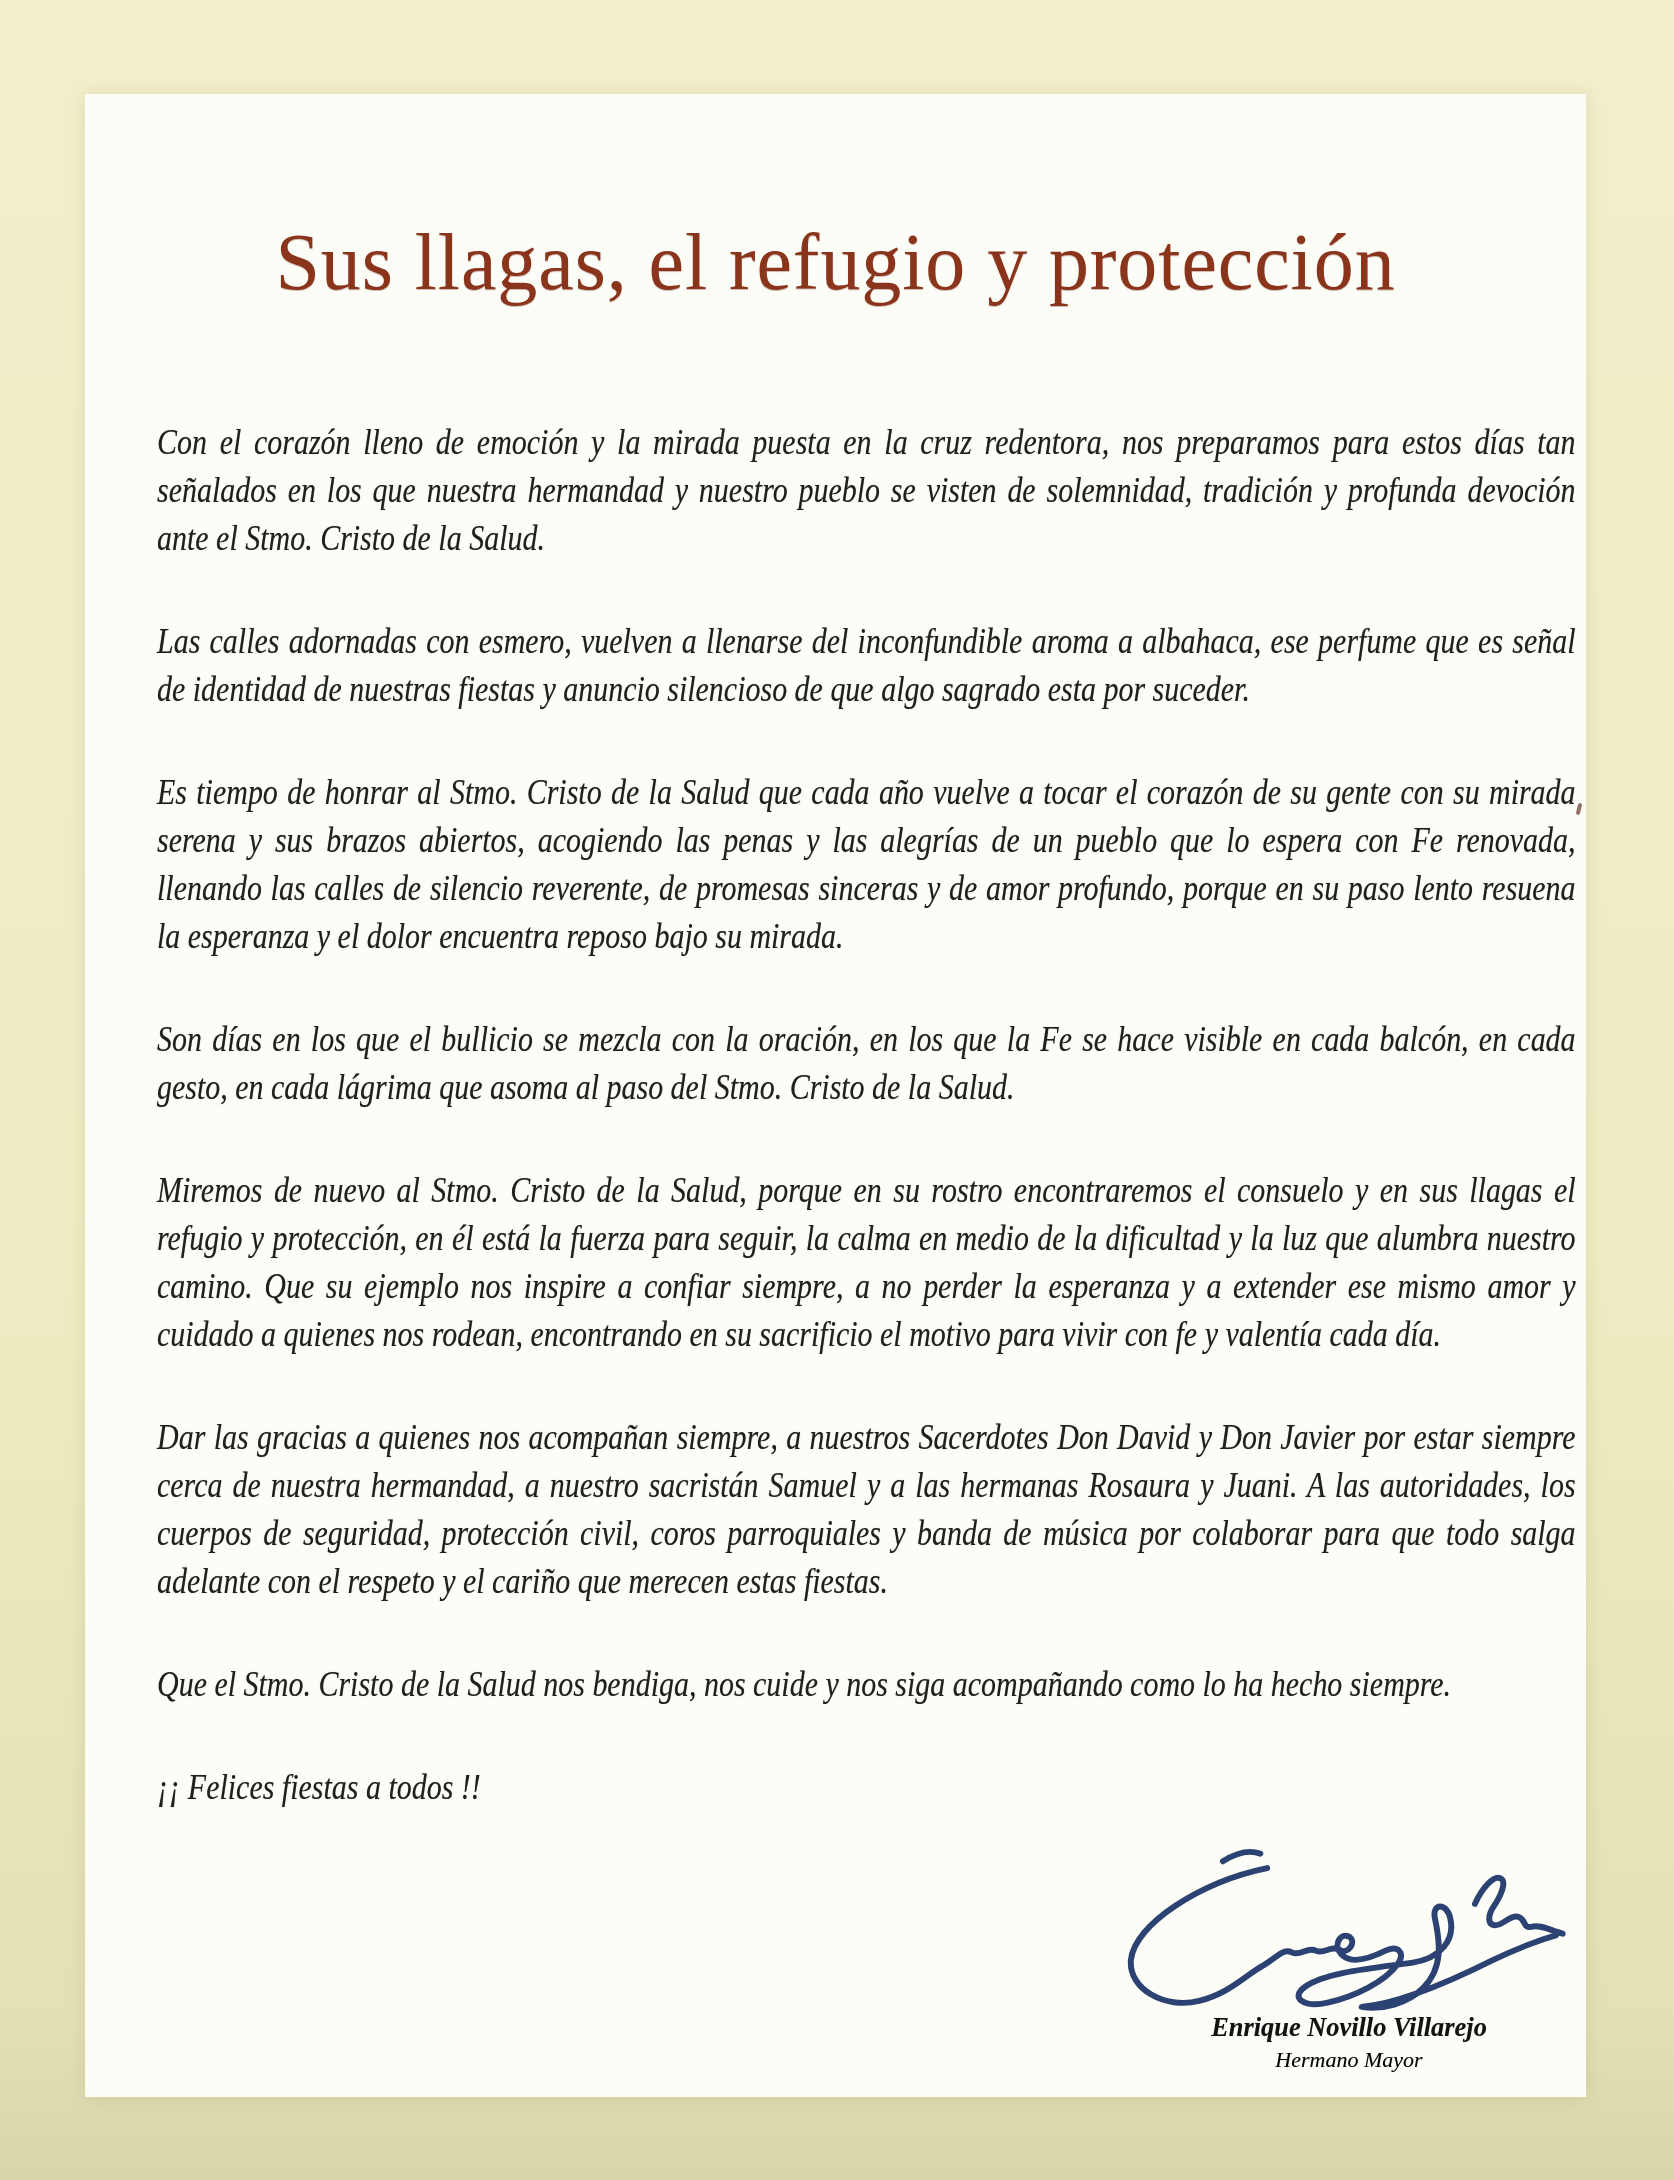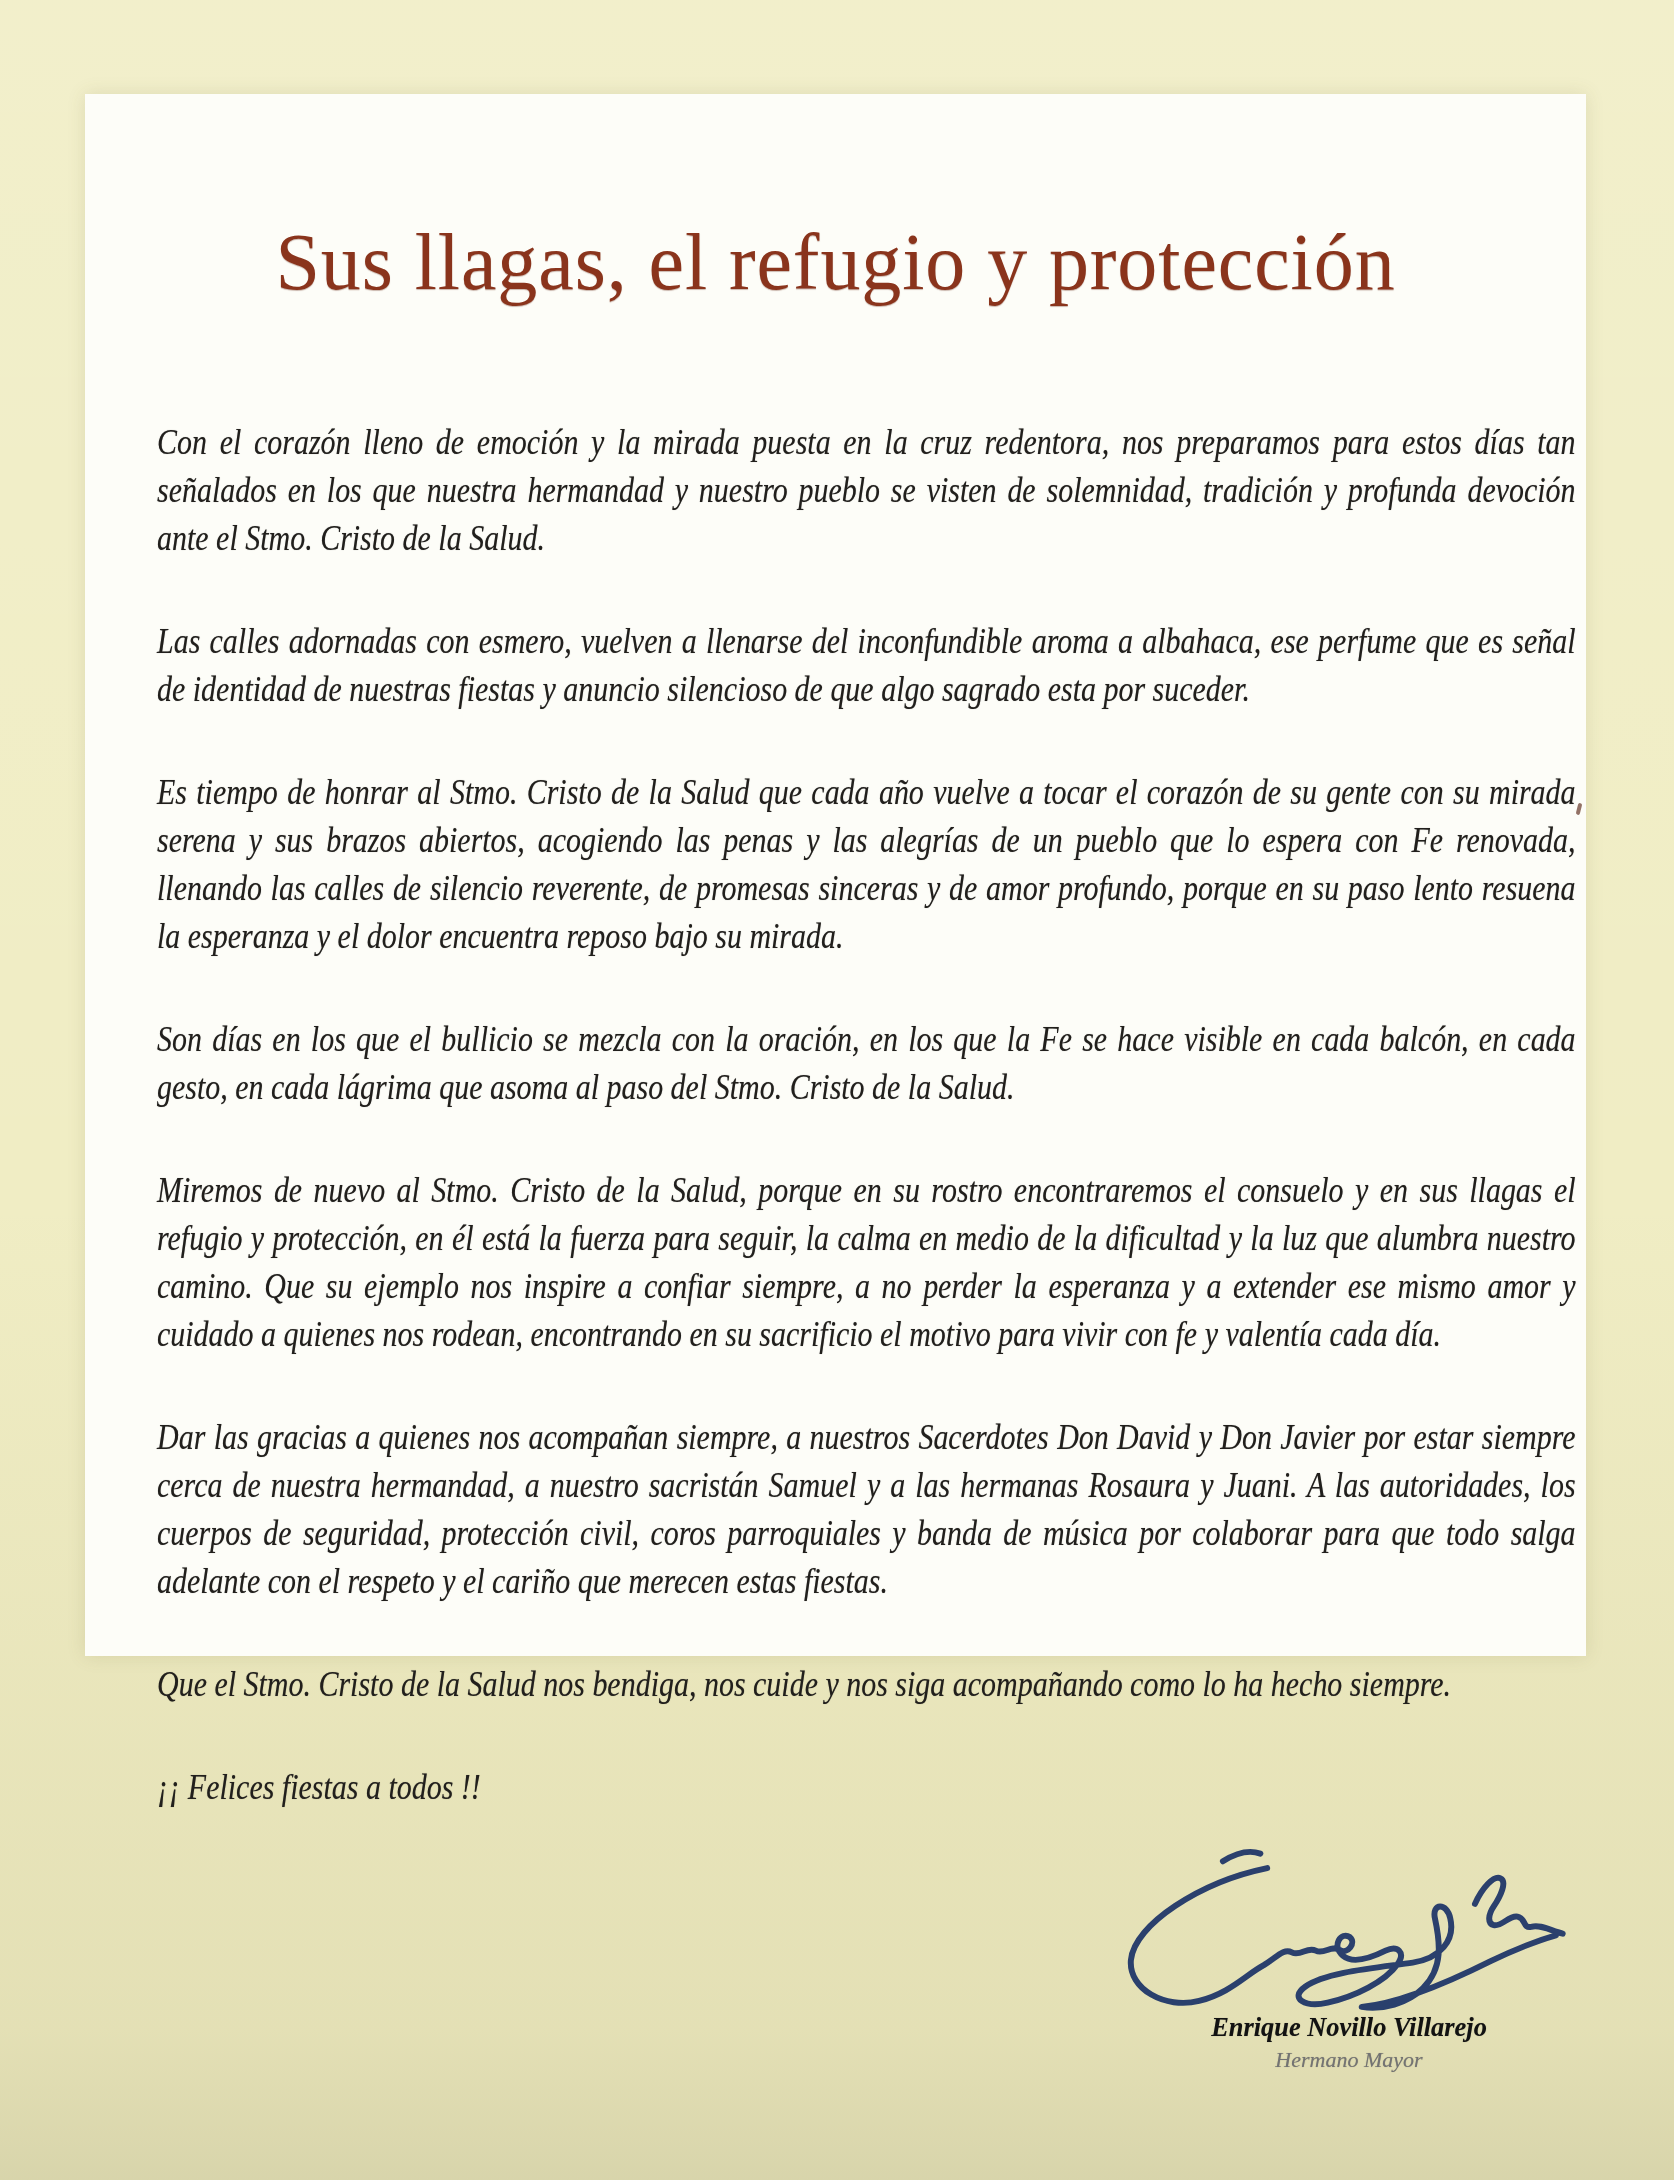--- a/index.html
+++ b/index.html
@@ -19,21 +19,21 @@
     position: absolute;
     inset: 0;
     background: linear-gradient(180deg, rgba(255,255,255,0.12) 0%, rgba(0,0,0,0) 55%, rgba(120,110,50,0.10) 93%, rgba(90,85,40,0.16) 100%);
     pointer-events: none;
   }
   .page {
     position: absolute;
     left: 85px;
     top: 94px;
     width: 1501px;
-    height: 1562px;
+    height: 2003px;
     background: var(--color-page, #fdfdf8);
     box-shadow: 0 0 17px rgba(110, 100, 50, 0.15);
   }
   .title {
     position: absolute;
     top: 128px;
     left: 0;
     width: 100%;
     margin: 0;
     text-align: center;
@@ -84,21 +84,21 @@
     font-size: 26.4px;
     line-height: 31px;
     text-shadow: 0 0 0.9px rgba(0,0,0,0.35);
   }
   .sig-role {
     font-family: "Liberation Serif", serif;
     font-style: italic;
     font-size: 22px;
     line-height: 27px;
     margin-top: 3.4px;
-    color: #737373;
+    color: #000000;
     text-shadow: 0 0 0.9px rgba(0,0,0,0.3);
   }
   .stray {
     position: absolute;
     left: 1492px;
     top: 709px;
     width: 4.3px;
     height: 12px;
     background: #6f4335;
     border-radius: 2.6px;

